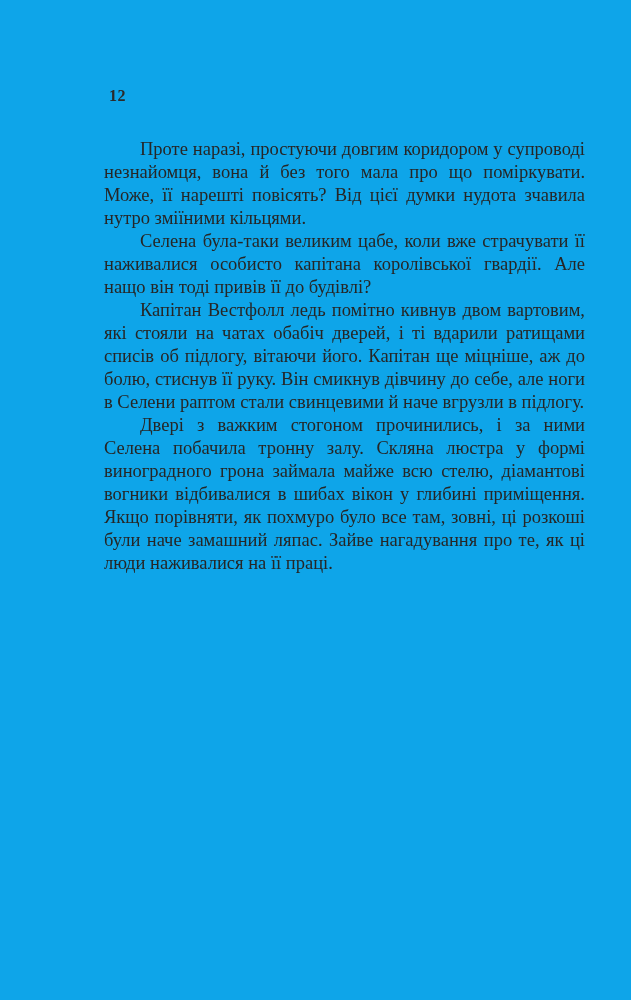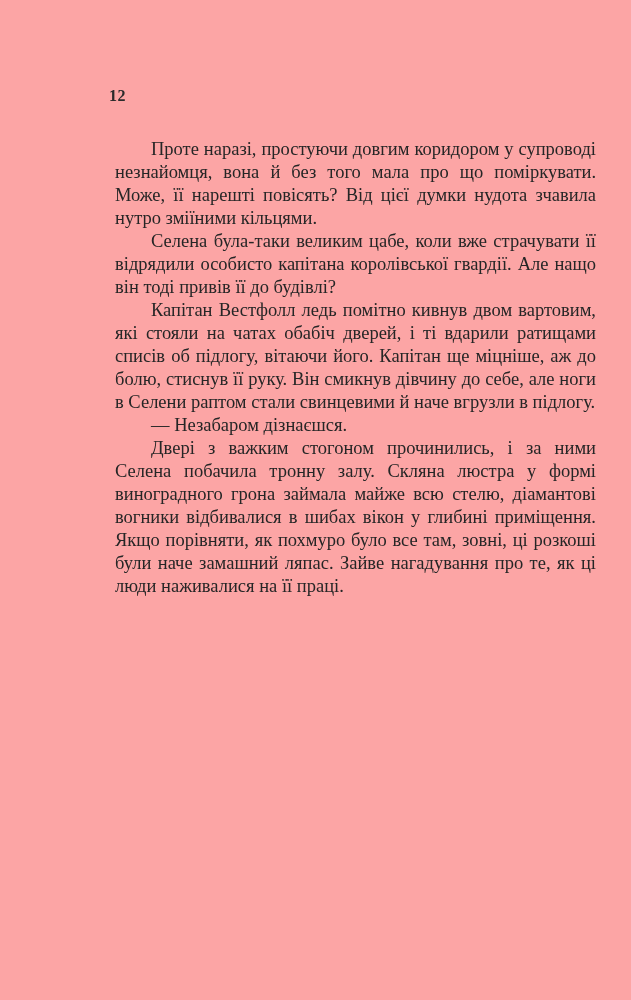--- a/index.html
+++ b/index.html
@@ -11,35 +11,35 @@
     width: 631px;
     height: 1000px;
     position: relative;
     overflow: hidden;
     font-family: "Liberation Serif", "DejaVu Serif", serif;
     color: #262626;
   }
   .book-page {
     position: absolute;
     inset: 0;
-    background: #fca5a5;
+    background: #0ea5e9;
   }
   .page-number {
     position: absolute;
     left: 109px;
     top: 86px;
     font-size: 16px;
     line-height: 20px;
     font-weight: bold;
     letter-spacing: 0.5px;
     color: #2b2b2b;
   }
   .text-block {
     position: absolute;
-    left: 115px;
+    left: 104px;
     top: 138px;
     width: 481px;
     font-size: 18.5px;
     line-height: 23px;
     text-align: justify;
     hyphens: auto;
     -webkit-hyphens: auto;
     color: #262626;
   }
   .text-block p {
@@ -49,18 +49,17 @@
   }
 </style>
 </head>
 <body>
 
 <div class="book-page">
   <div class="page-number">12</div>
 
   <div class="text-block">
     <p>Проте наразі, простуючи довгим коридором у супроводі незнайомця, вона й без того мала про що поміркувати. Може, її нарешті повісять? Від цієї думки нудота зчавила нутро зміїними кільцями.</p>
-    <p>Селена була-таки великим цабе, коли вже страчувати її відрядили особисто капітана королівської гвардії. Але нащо він тоді привів її до будівлі?</p>
+    <p>Селена була-таки великим цабе, коли вже страчувати її наживалися особисто капітана королівської гвардії. Але нащо він тоді привів її до будівлі?</p>
     <p>Капітан Вестфолл ледь помітно кивнув двом вартовим, які стояли на чатах обабіч дверей, і ті вдарили ратищами списів об підлогу, вітаючи його. Капітан ще міцніше, аж до болю, стиснув її руку. Він смикнув дівчину до себе, але ноги в Селени раптом стали свинцевими й наче вгрузли в підлогу.</p>
-    <p>— Незабаром дізнаєшся.</p>
     <p>Двері з важким стогоном прочинились, і за ними Селена побачила тронну залу. Скляна люстра у формі виноградного грона займала майже всю стелю, діамантові вогники відбивалися в шибах вікон у глибині приміщення. Якщо порівняти, як похмуро було все там, зовні, ці розкоші були наче замашний ляпас. Зайве нагадування про те, як ці люди наживалися на її праці.</p>
   </div>
 </div>
 
 </body></html>

